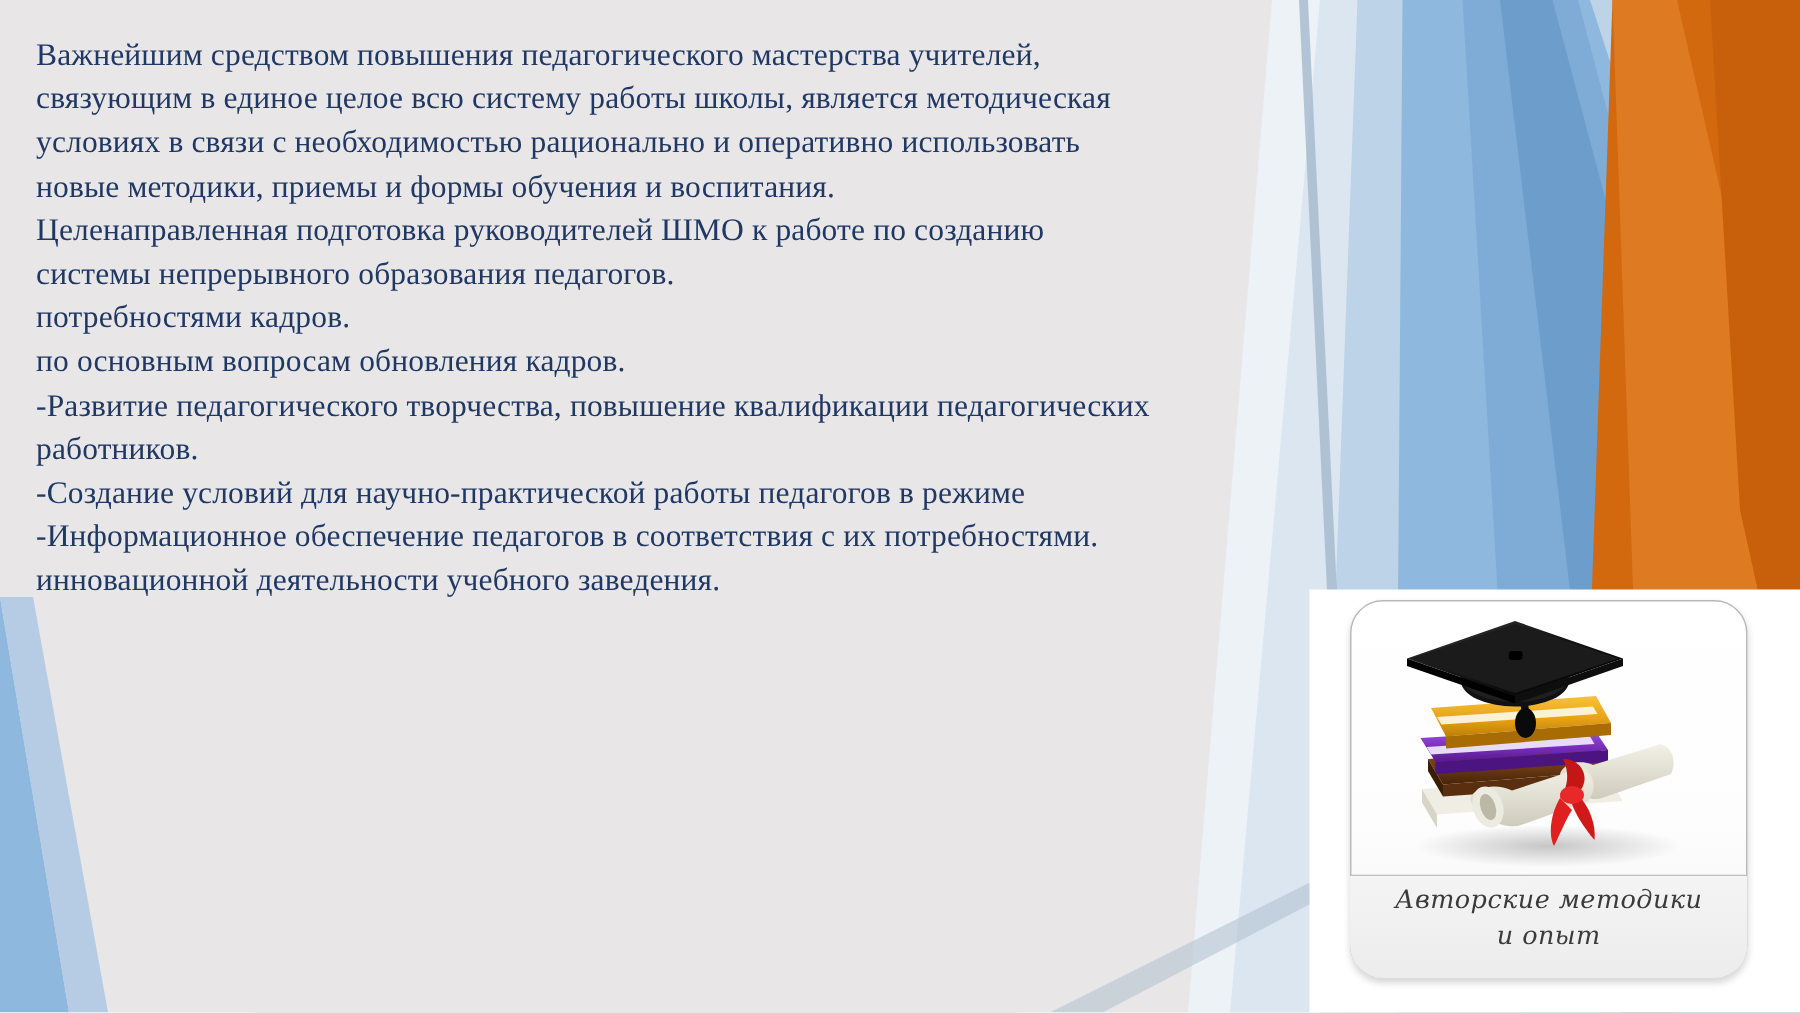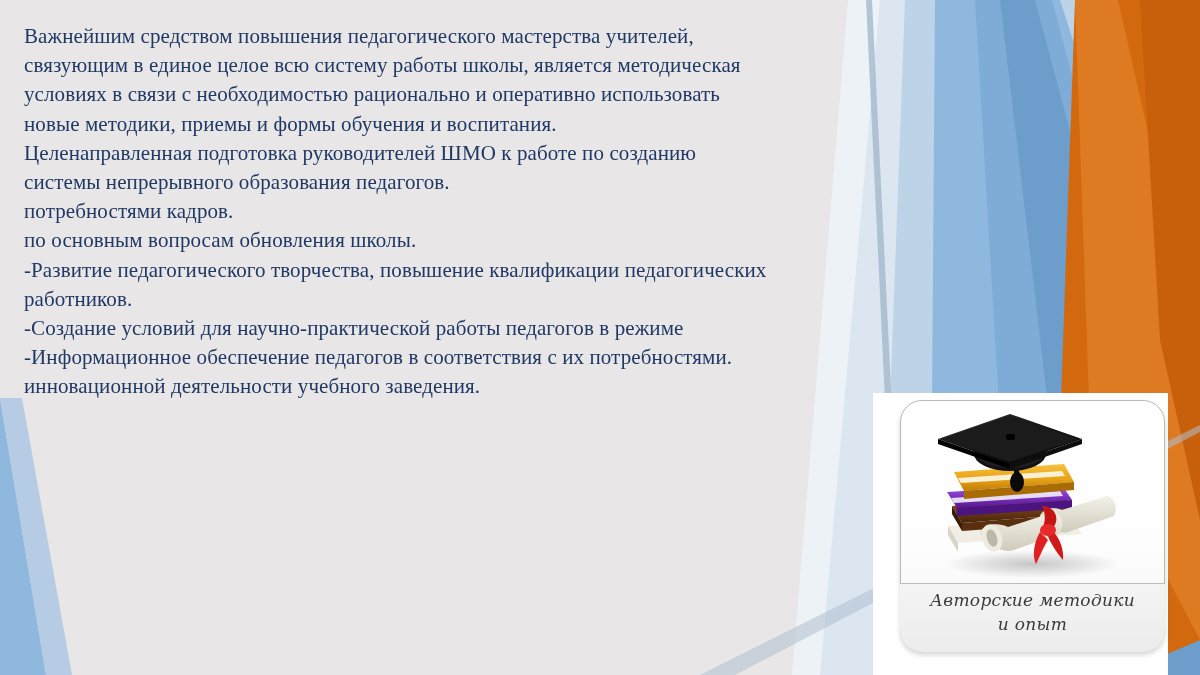--- a/index.html
+++ b/index.html
@@ -42,20 +42,21 @@
   }
 
   
   #picture-panel {
     position: absolute;
     left: 873px;
     top: 393px;
     width: 295px;
     height: 282px;
     background: #ffffff;
+    padding-left: 32px;
   }
   #picture-card {
     position: absolute;
     left: 27px;
     top: 7px;
     width: 265px;
     height: 252px;
   }
   .card-frame {
     position: absolute;
@@ -138,21 +139,21 @@
   </svg>
 
   <div id="text-block">
     <div class="para-line">Важнейшим средством повышения педагогического мастерства учителей,</div>
     <div class="para-line">связующим в единое целое всю систему работы школы, является методическая</div>
     <div class="para-line">условиях в связи с необходимостью рационально и оперативно использовать</div>
     <div class="para-line">новые методики, приемы и формы обучения и воспитания.</div>
     <div class="para-line">Целенаправленная подготовка руководителей ШМО к работе по созданию</div>
     <div class="para-line">системы непрерывного образования педагогов.</div>
     <div class="para-line">потребностями кадров.</div>
-    <div class="para-line">по основным вопросам обновления школы.</div>
+    <div class="para-line">по основным вопросам обновления кадров.</div>
     <div class="para-line">-Развитие педагогического творчества, повышение квалификации педагогических</div>
     <div class="para-line">работников.</div>
     <div class="para-line"> -Создание условий для научно-практической работы педагогов в режиме</div>
     <div class="para-line">-Информационное обеспечение педагогов в соответствия с их потребностями.</div>
     <div class="para-line">инновационной деятельности учебного заведения.</div>
   </div>
 
   <div id="picture-panel">
     <div id="picture-card">
       <div class="card-frame"></div>

